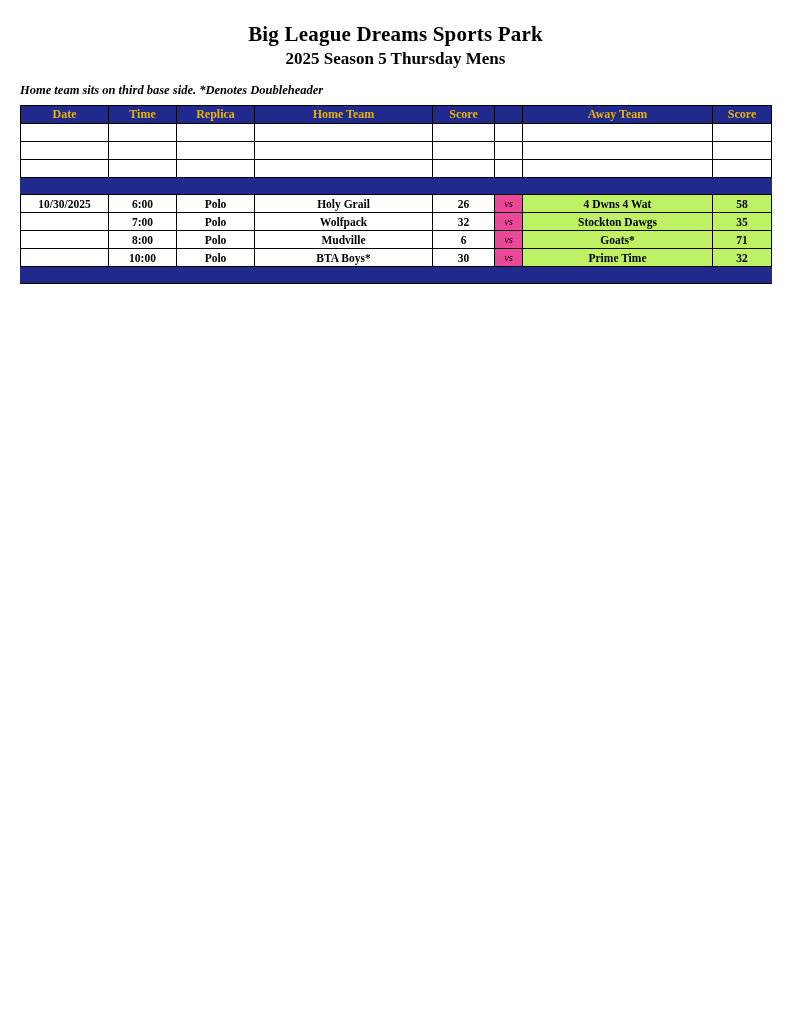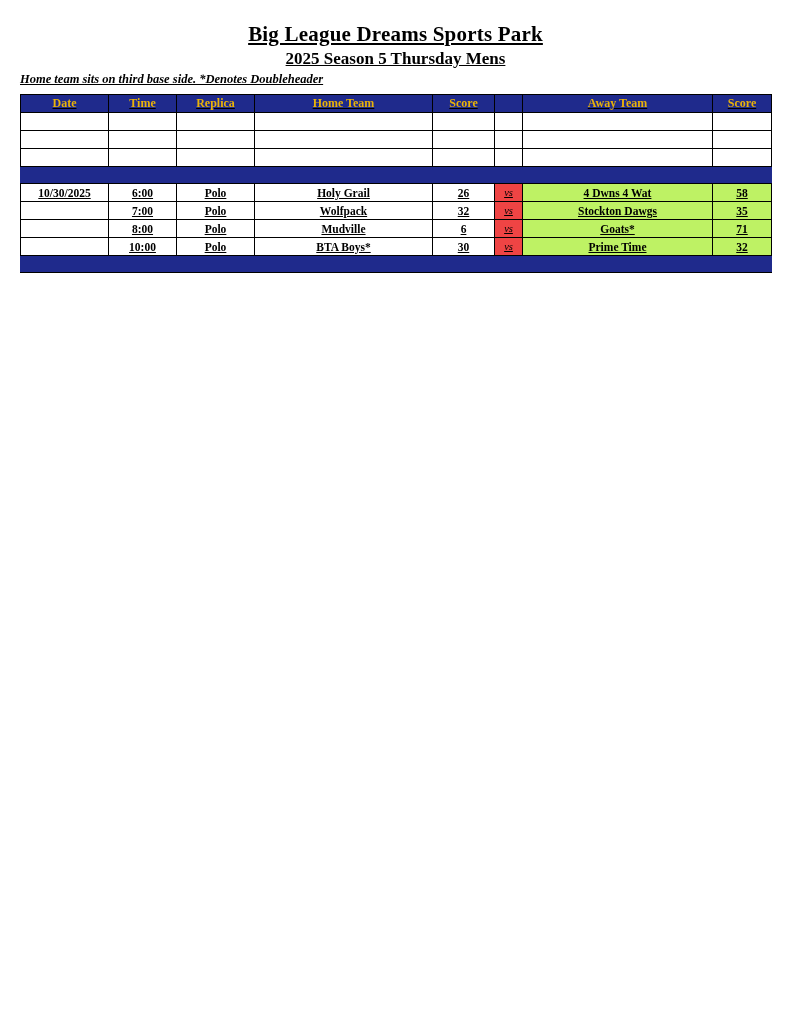--- a/index.html
+++ b/index.html
@@ -13,35 +13,34 @@
     font-family: "Liberation Serif", serif;
     color: #000000;
     position: relative;
     overflow: hidden;
   }
   .page {
     width: 791px;
     height: 772px;
     box-sizing: border-box;
     padding: 18px 20px 11px 20px;
-    text-decoration: underline;
   }
   .title {
     text-align: center;
     font-size: 21px;
     font-weight: bold;
     letter-spacing: 0.2px;
     margin: 4px 0 2px 0;
     font-family: "Liberation Serif", serif;
   }
   .subtitle {
     text-align: center;
     font-size: 17px;
     font-weight: bold;
-    margin: 2px 0 3px 0;
+    margin: 2px 0 14px 0;
     font-family: "Liberation Serif", serif;
   }
   .note {
     text-align: left;
     font-size: 12.5px;
     font-weight: bold;
     font-style: italic;
     margin: 2px 0 7px 0;
     font-family: "Liberation Serif", serif;
   }
@@ -89,21 +88,21 @@
     font-size: 11.5px;
   }
   td.hl {
     background: #bef264;
     font-weight: bold;
   }
   td.vs {
     font-style: italic;
     font-weight: normal;
     font-size: 10.5px;
-    background: #ef4444;
+    background: #ec4899;
   }
   .col-date { width: 88px; }
   .col-time { width: 68px; }
   .col-replica { width: 78px; }
   .col-home { width: 178px; }
   .col-score1 { width: 62px; }
   .col-vs { width: 28px; }
   .col-away { width: 190px; }
   .col-score2 { width: 59px; }
 </style>

